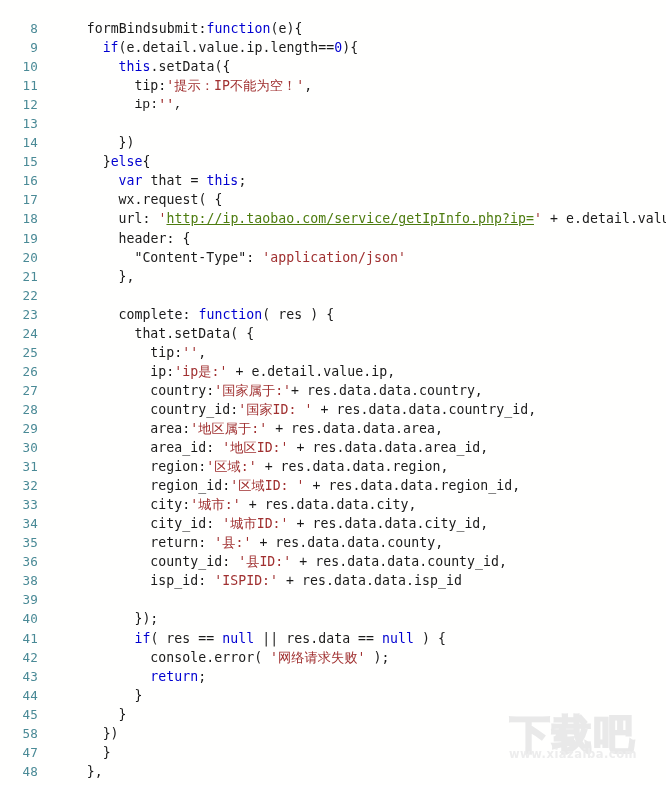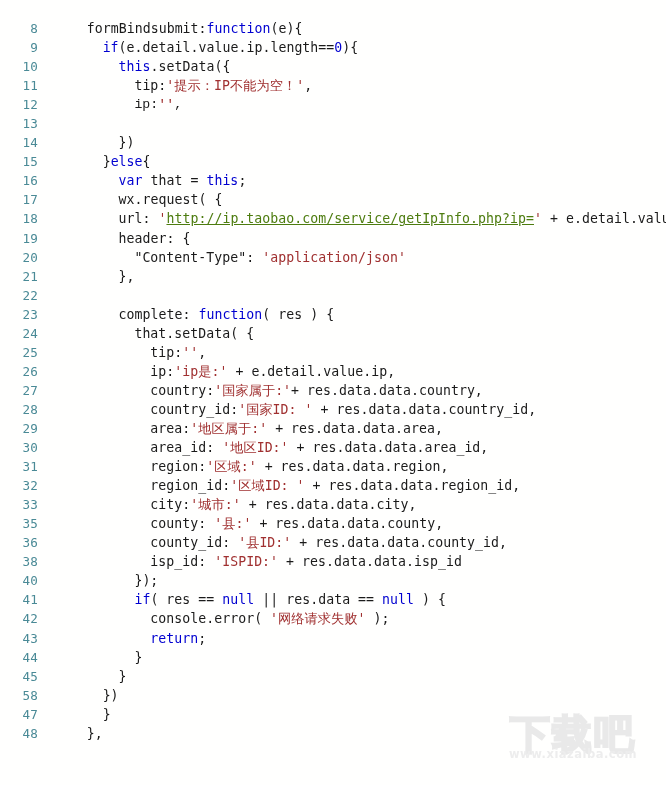--- a/index.html
+++ b/index.html
@@ -119,23 +119,25 @@
       <div class="code-line"><span class="gutter">24</span><span class="code-text" style="margin-left: 79.4px;"><span class="plain">that.setData( {</span></span></div>
       <div class="code-line"><span class="gutter">25</span><span class="code-text" style="margin-left: 95.28px;"><span class="plain">tip:</span><span class="str">''</span><span class="plain">,</span></span></div>
       <div class="code-line"><span class="gutter">26</span><span class="code-text" style="margin-left: 95.28px;"><span class="plain">ip:</span><span class="str">'ip是:'</span><span class="plain"> + e.detail.value.ip,</span></span></div>
       <div class="code-line"><span class="gutter">27</span><span class="code-text" style="margin-left: 95.28px;"><span class="plain">country:</span><span class="str">'国家属于:'</span><span class="plain">+ res.data.data.country,</span></span></div>
       <div class="code-line"><span class="gutter">28</span><span class="code-text" style="margin-left: 95.28px;"><span class="plain">country_id:</span><span class="str">'国家ID: '</span><span class="plain"> + res.data.data.country_id,</span></span></div>
       <div class="code-line"><span class="gutter">29</span><span class="code-text" style="margin-left: 95.28px;"><span class="plain">area:</span><span class="str">'地区属于:'</span><span class="plain"> + res.data.data.area,</span></span></div>
       <div class="code-line"><span class="gutter">30</span><span class="code-text" style="margin-left: 95.28px;"><span class="plain">area_id: </span><span class="str">'地区ID:'</span><span class="plain"> + res.data.data.area_id,</span></span></div>
       <div class="code-line"><span class="gutter">31</span><span class="code-text" style="margin-left: 95.28px;"><span class="plain">region:</span><span class="str">'区域:'</span><span class="plain"> + res.data.data.region,</span></span></div>
       <div class="code-line"><span class="gutter">32</span><span class="code-text" style="margin-left: 95.28px;"><span class="plain">region_id:</span><span class="str">'区域ID: '</span><span class="plain"> + res.data.data.region_id,</span></span></div>
       <div class="code-line"><span class="gutter">33</span><span class="code-text" style="margin-left: 95.28px; text-align: center;"><span class="plain">city:</span><span class="str">'城市:'</span><span class="plain"> + res.data.data.city,</span></span></div>
-      <div class="code-line"><span class="gutter">35</span><span class="code-text" style="margin-left: 95.28px;"><span class="plain">county: </span><span class="str">'县:'</span><span class="plain"> + res.data.data.county,</span></span></div>
+      <div class="code-line"><span class="gutter">34</span><span class="code-text" style="margin-left: 95.28px;"><span class="plain">city_id: </span><span class="str">'城市ID:'</span><span class="plain"> + res.data.data.city_id,</span></span></div>
+      <div class="code-line"><span class="gutter">35</span><span class="code-text" style="margin-left: 95.28px;"><span class="plain">return: </span><span class="str">'县:'</span><span class="plain"> + res.data.data.county,</span></span></div>
       <div class="code-line"><span class="gutter">36</span><span class="code-text" style="margin-left: 95.28px;"><span class="plain">county_id: </span><span class="str">'县ID:'</span><span class="plain"> + res.data.data.county_id,</span></span></div>
       <div class="code-line"><span class="gutter">38</span><span class="code-text" style="margin-left: 95.28px; text-align: right;"><span class="plain">isp_id: </span><span class="str">'ISPID:'</span><span class="plain"> + res.data.data.isp_id</span></span></div>
+      <div class="code-line"><span class="gutter">39</span><span class="code-text" style="margin-left: 0px;"></span></div>
       <div class="code-line"><span class="gutter">40</span><span class="code-text" style="margin-left: 79.4px;"><span class="plain">});</span></span></div>
       <div class="code-line"><span class="gutter">41</span><span class="code-text" style="margin-left: 79.4px;"><span class="kw">if</span><span class="plain">( res == </span><span class="kw">null</span><span class="plain"> || res.data == </span><span class="kw">null</span><span class="plain"> ) {</span></span></div>
       <div class="code-line"><span class="gutter">42</span><span class="code-text" style="margin-left: 95.28px;"><span class="plain">console.error( </span><span class="str">'网络请求失败'</span><span class="plain"> );</span></span></div>
       <div class="code-line"><span class="gutter">43</span><span class="code-text" style="margin-left: 95.28px;"><span class="kw">return</span><span class="plain">;</span></span></div>
       <div class="code-line"><span class="gutter">44</span><span class="code-text" style="margin-left: 79.4px;"><span class="plain">}</span></span></div>
       <div class="code-line"><span class="gutter">45</span><span class="code-text" style="margin-left: 63.52px;"><span class="plain">}</span></span></div>
       <div class="code-line"><span class="gutter">58</span><span class="code-text" style="margin-left: 47.64px;"><span class="plain">})</span></span></div>
       <div class="code-line"><span class="gutter">47</span><span class="code-text" style="margin-left: 47.64px;"><span class="plain">}</span></span></div>
       <div class="code-line"><span class="gutter">48</span><span class="code-text" style="margin-left: 31.76px;"><span class="plain">},</span></span></div>
     </div>

